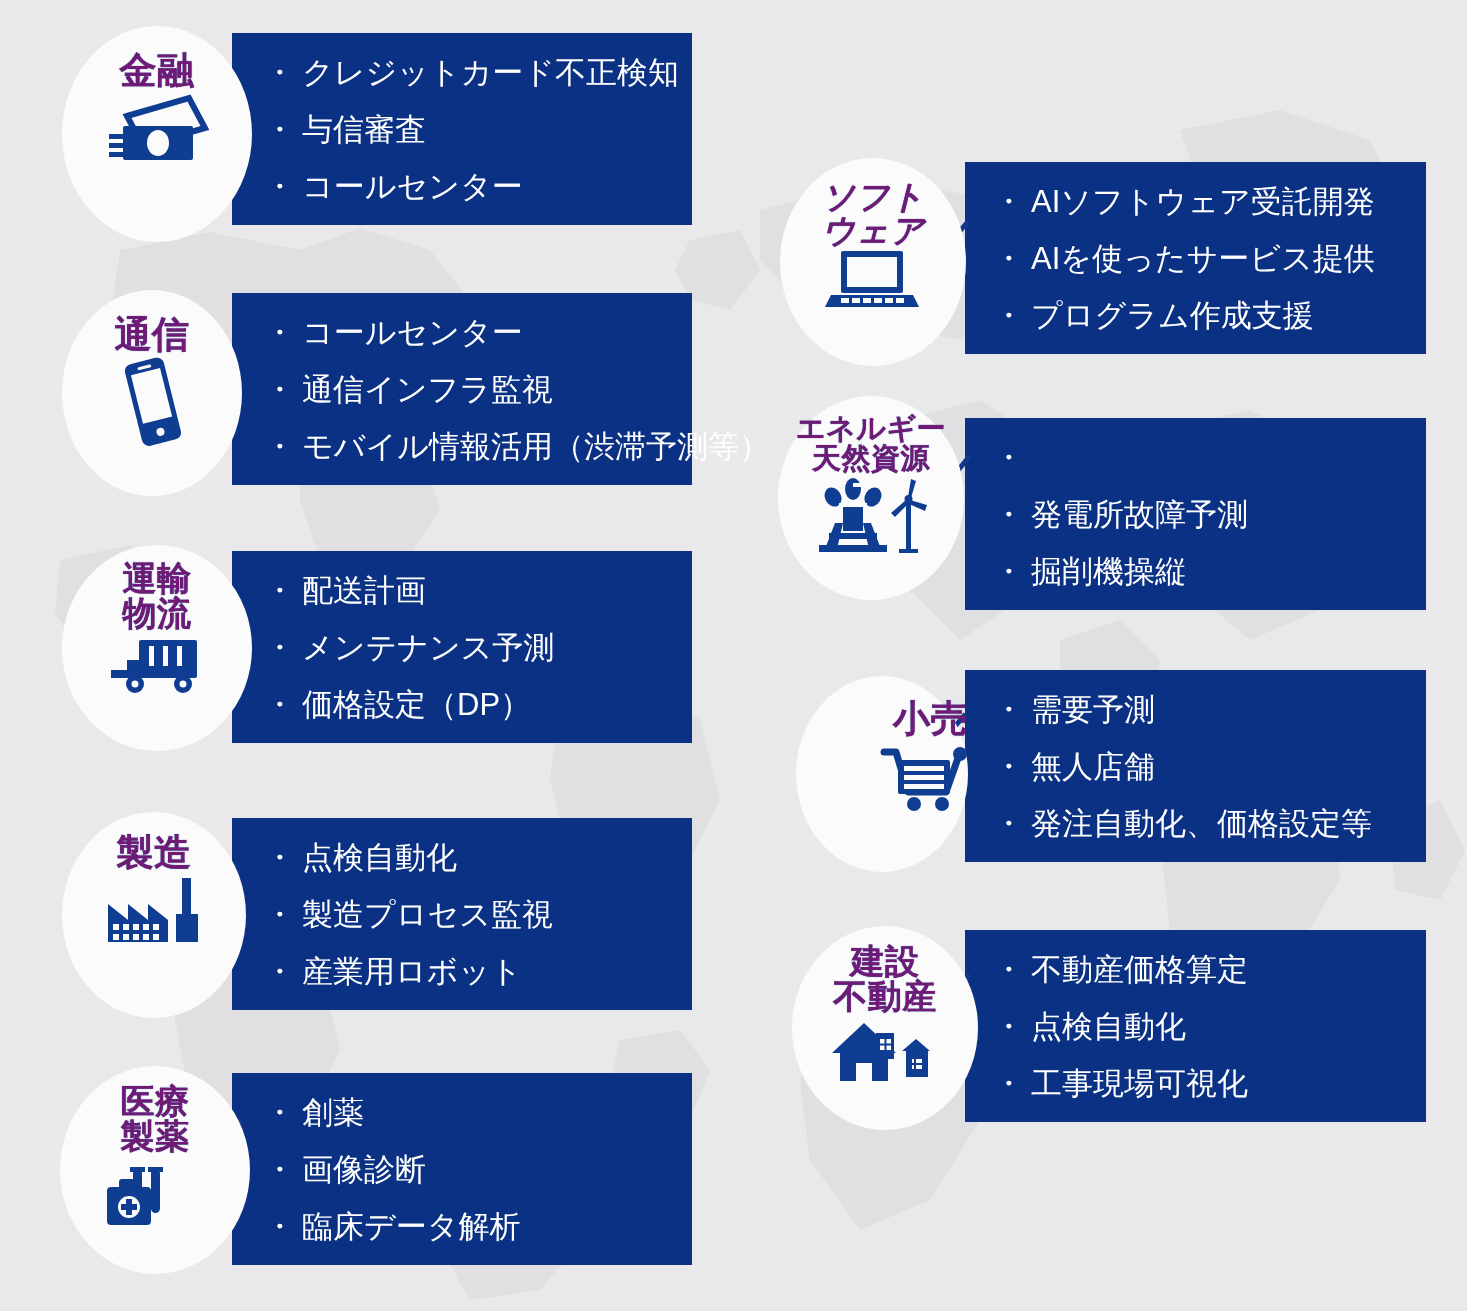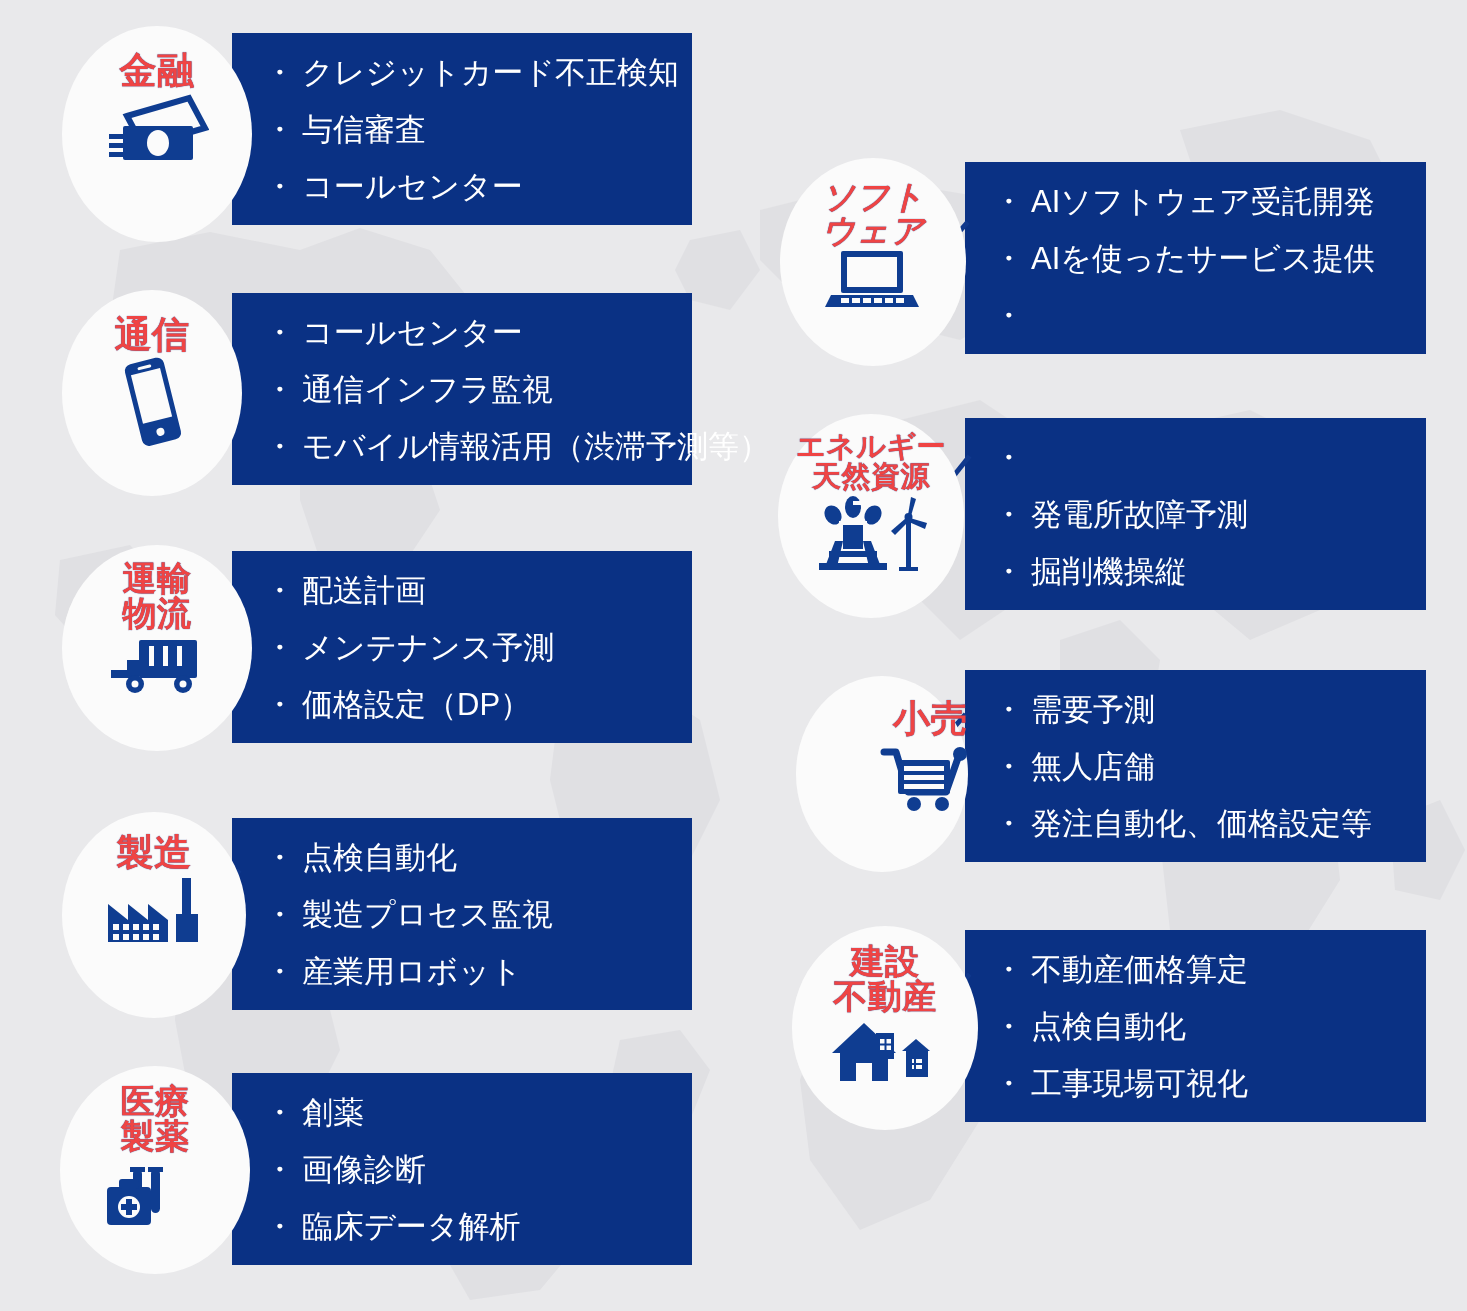--- a/index.html
+++ b/index.html
@@ -43,21 +43,21 @@
     position: absolute;
     border-radius: 50%;
     background: #fbfbfb;
     display: flex;
     flex-direction: column;
     align-items: center;
     justify-content: flex-start;
     z-index: 4;
   }
   .bubble .label {
-    color: #ef4444;
+    color: #701a75;
     font-weight: bold;
     text-align: center;
     line-height: 1.02;
     letter-spacing: 0.5px;
     white-space: pre-line;
     text-shadow: 0 0 1px #113a8c;
   }
   .bubble .icon {
     display: block;
     margin-top: 2px;
@@ -347,20 +347,21 @@
         <li>
             <span class="dot">・</span>
             <span>AIソフトウェア受託開発</span>
           </li>
         <li>
             <span class="dot">・</span>
             <span>AIを使ったサービス提供</span>
           </li>
         <li>
             <span class="dot">・</span>
+            <span>プログラム作成支援</span>
           </li>
       </ul>
     </div>
     <svg class="connector" style="left:898px; top:190px; width:110px; height:120px;">
       <line x1="6" y1="104" x2="68" y2="34"></line>
     </svg>
     <div class="bubble" style="left:780px; top:158px; width:186px; height:186px; padding-top:22px;">
       <div class="label lbl-soft">ソフト
 ウェア</div>
       <div class="icon">
@@ -395,21 +396,21 @@
           </li>
         <li>
             <span class="dot">・</span>
             <span>掘削機操縦</span>
           </li>
       </ul>
     </div>
     <svg class="connector" style="left:908px; top:432px; width:100px; height:110px;">
       <line x1="4" y1="96" x2="60" y2="26"></line>
     </svg>
-    <div class="bubble" style="left:778px; top:414px; width:186px; height:186px; padding-top:18px;">
+    <div class="bubble" style="left:778px; top:396px; width:186px; height:186px; padding-top:18px;">
       <div class="label lbl-energy">エネルギー
 天然資源</div>
       <div class="icon">
         <svg width="112" height="78" viewBox="0 0 112 78">
           <g class="ic">
 
             <ellipse cx="38" cy="14" rx="8" ry="11"></ellipse>
             <ellipse cx="18" cy="22" rx="8" ry="10" transform="rotate(-30 18 22)"></ellipse>
             <ellipse cx="58" cy="22" rx="8" ry="10" transform="rotate(30 58 22)"></ellipse>
             <rect x="24" y="28" width="28" height="5" fill="#fbfbfb"></rect>

